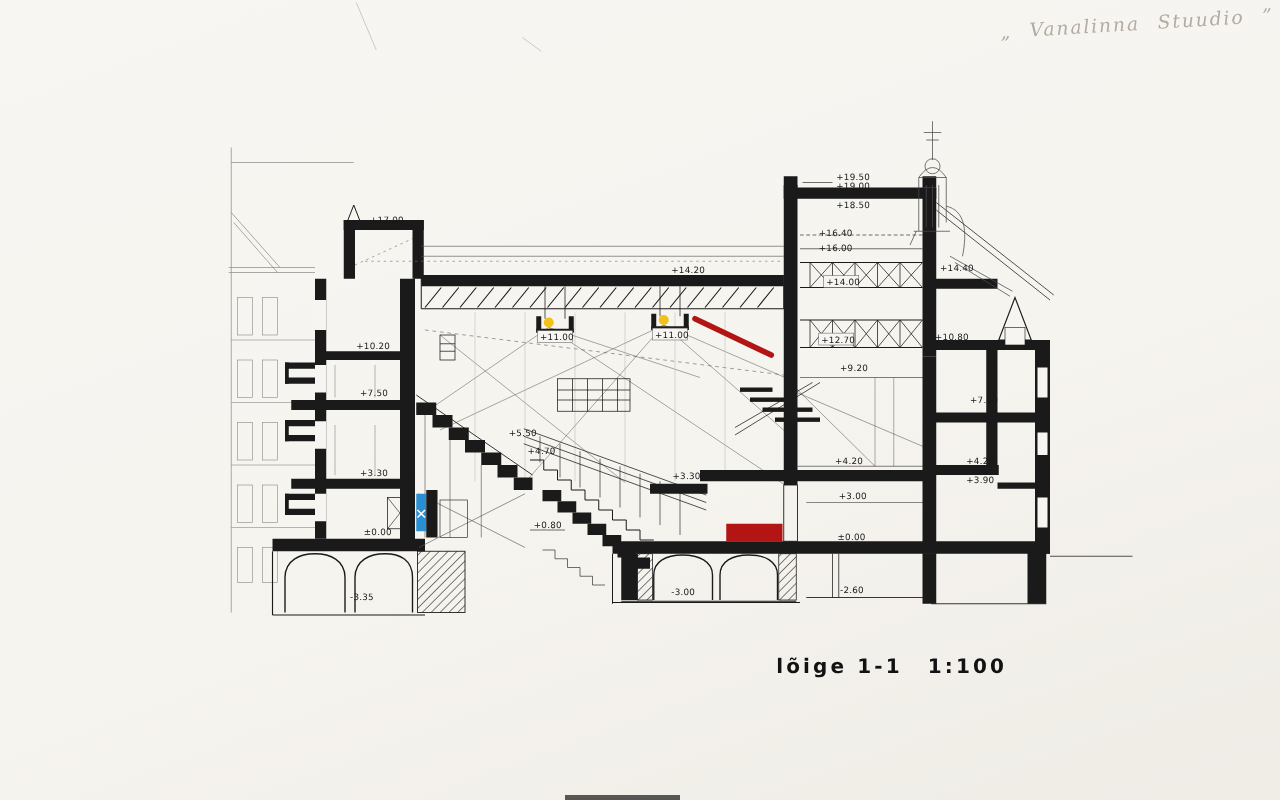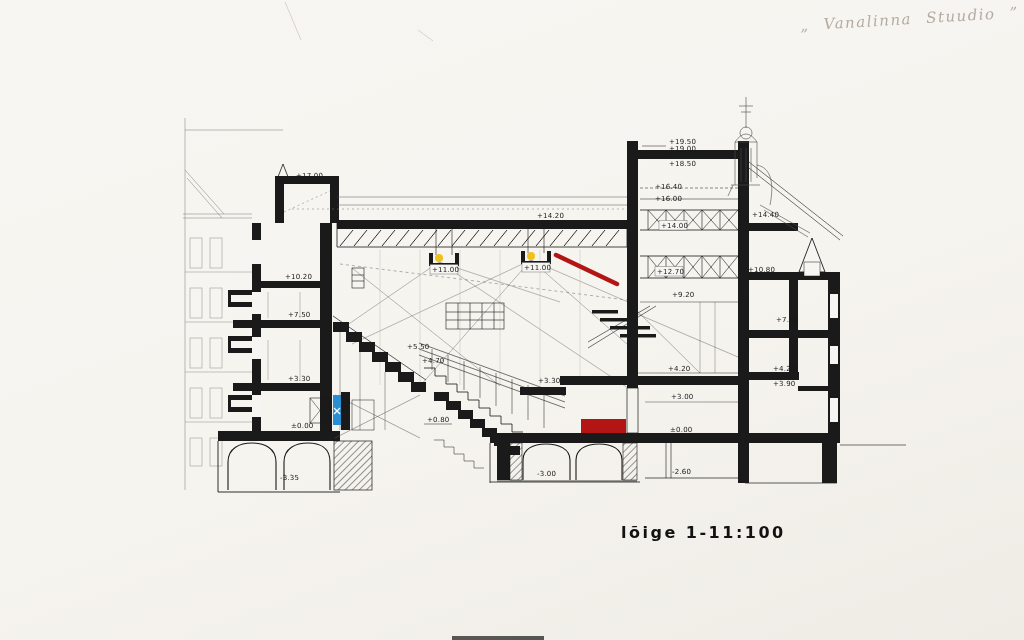--- a/index.html
+++ b/index.html
@@ -7,21 +7,21 @@
     width:1024px;height:640px;position:relative;overflow:hidden;
     background:linear-gradient(160deg,#f8f6f2 0%,#f6f4ef 55%,#efece6 100%);
     font-family:"DejaVu Sans",sans-serif;
   }
   #paper{position:absolute;inset:0;}
   svg{position:absolute;inset:0;}
   #labels-layer text{
     font:7px "DejaVu Sans",sans-serif;fill:#181818;letter-spacing:.2px;
   }
   .caption{
-    position:absolute;left:621px;top:523px;display:flex;
+    position:absolute;left:621px;top:523px;display:flex;gap:20px;
     font-family:"DejaVu Sans",sans-serif;font-weight:bold;font-size:16px;
     letter-spacing:2.5px;color:#121212;
   }
   .handwriting{
     position:absolute;left:800px;top:10px;width:220px;
     font-family:"DejaVu Serif",serif;font-style:italic;font-size:15px;
     letter-spacing:1.5px;word-spacing:8px;color:#b3aba1;
     transform:rotate(-3.5deg);white-space:nowrap;
   }
 </style>

